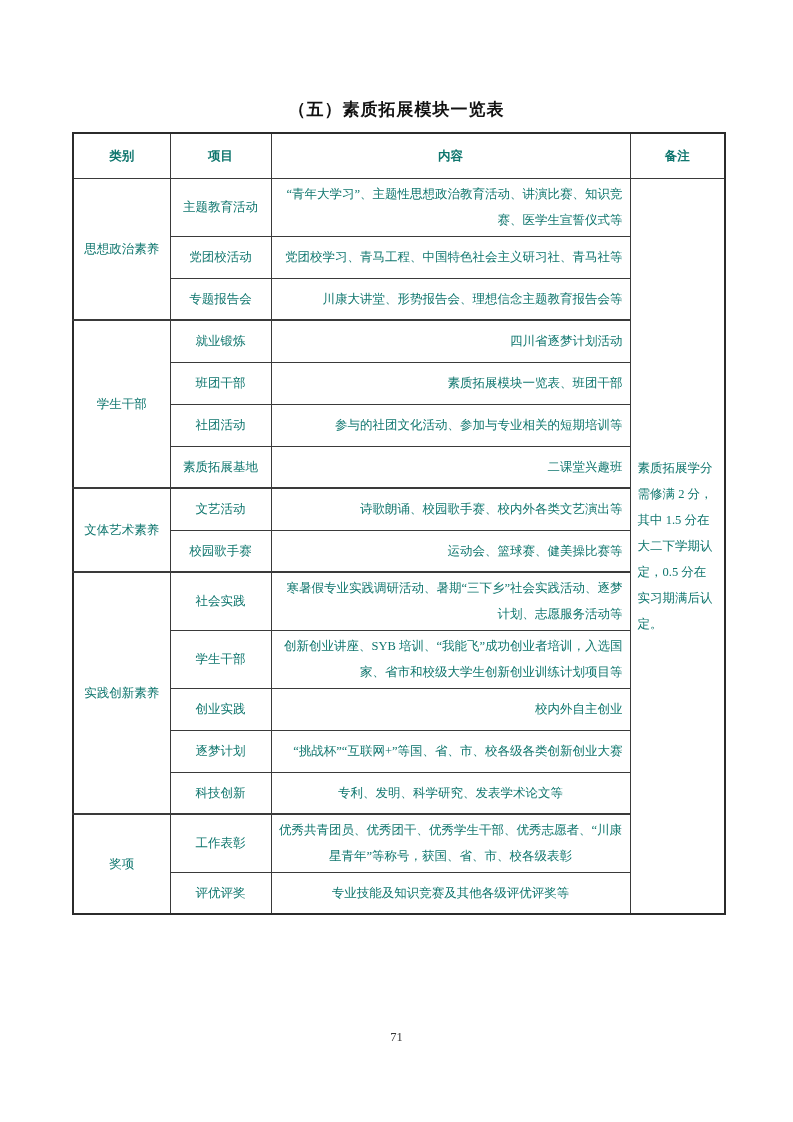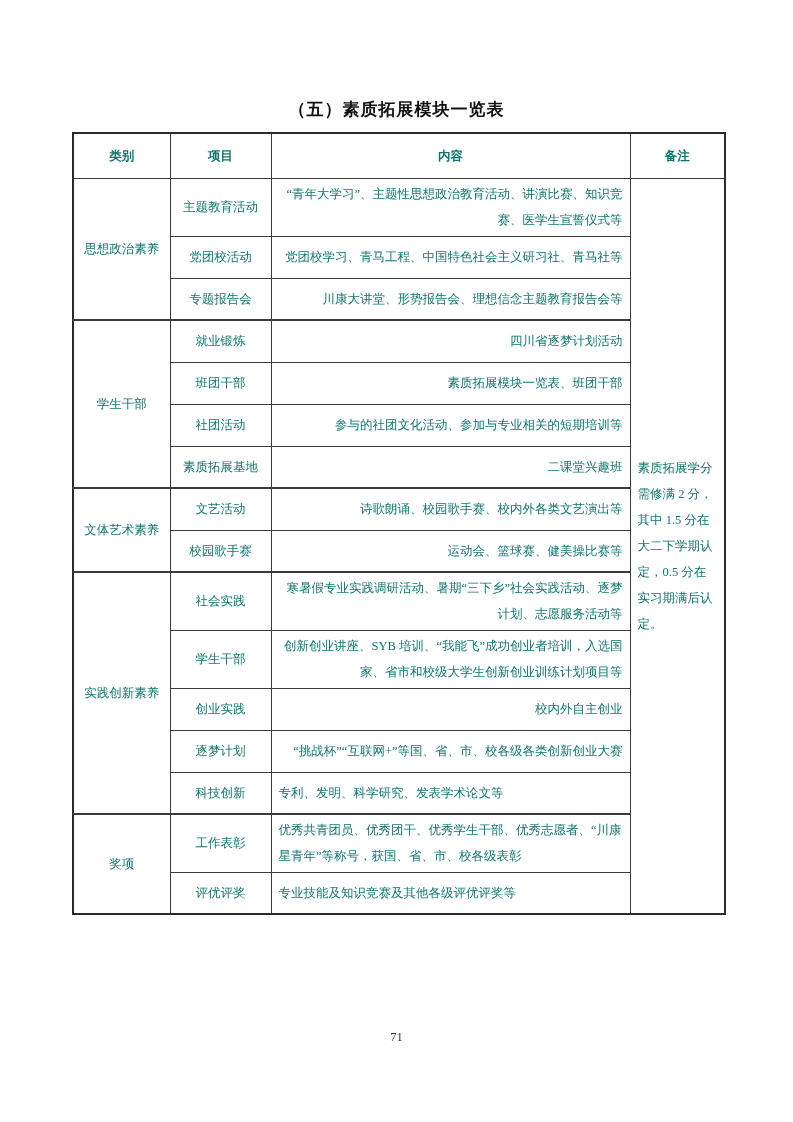--- a/index.html
+++ b/index.html
@@ -56,21 +56,21 @@
   }
   tr.row-single { height: 42px; }
   tr.row-double { height: 58px; }
   td.cat-cell, td.proj-cell {
     text-align: center;
   }
   td.content-cell {
     text-align: right;
   }
   td.content-cell.center {
-    text-align: left;
+    text-align: center;
   }
   
   tr.group-start td {
     border-top-width: 2px;
     margin-top: 6px;
   }
   td.remark-cell {
     text-align: left;
     padding: 0 5px;
     line-height: 26px;

